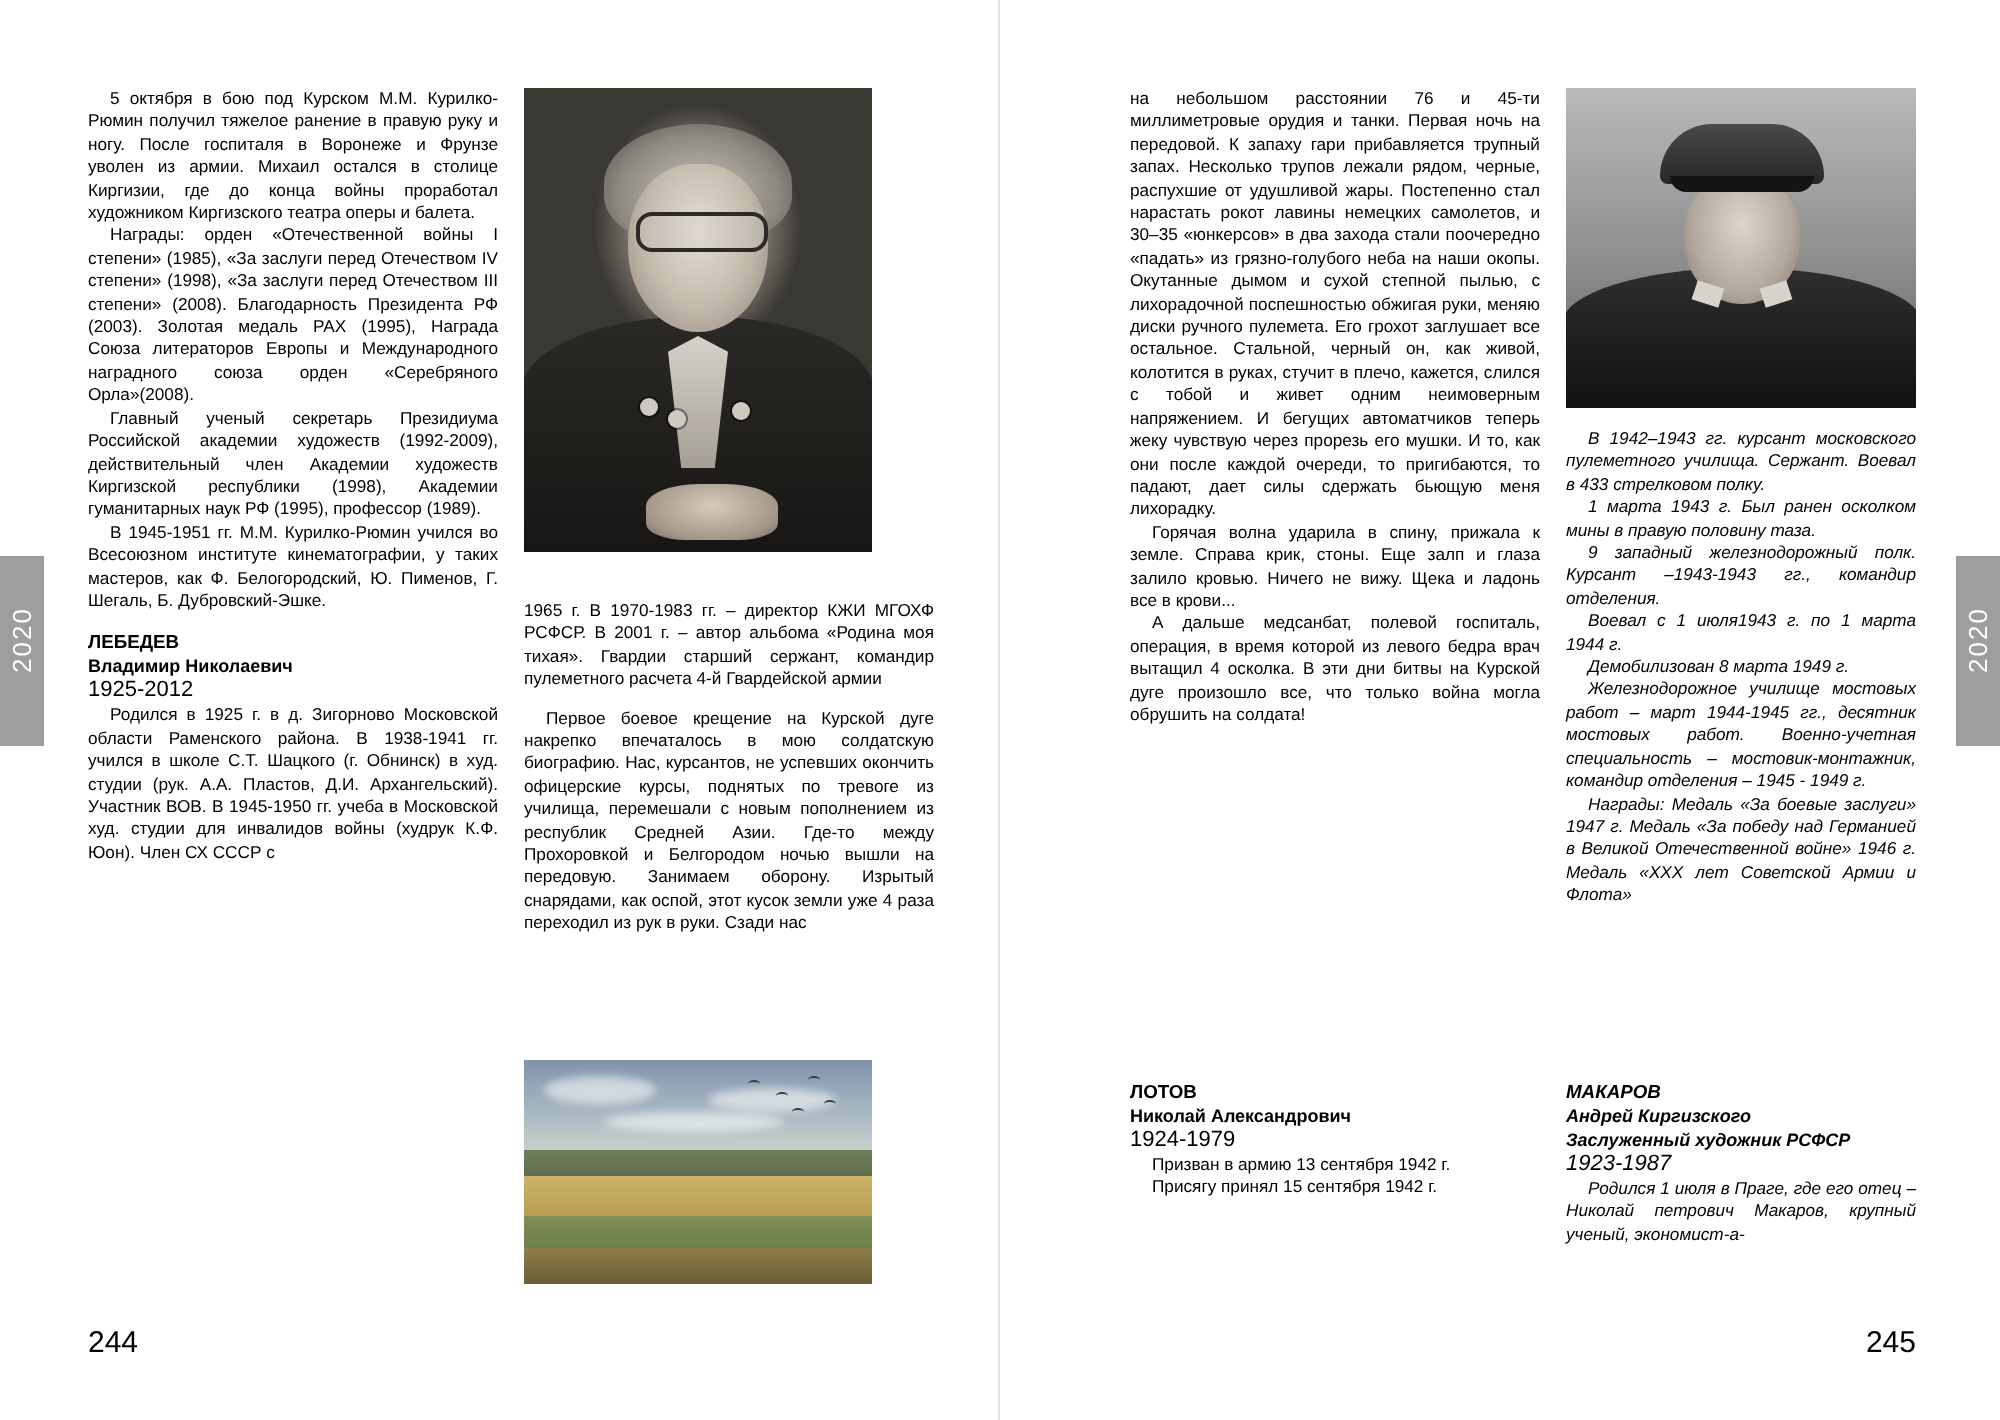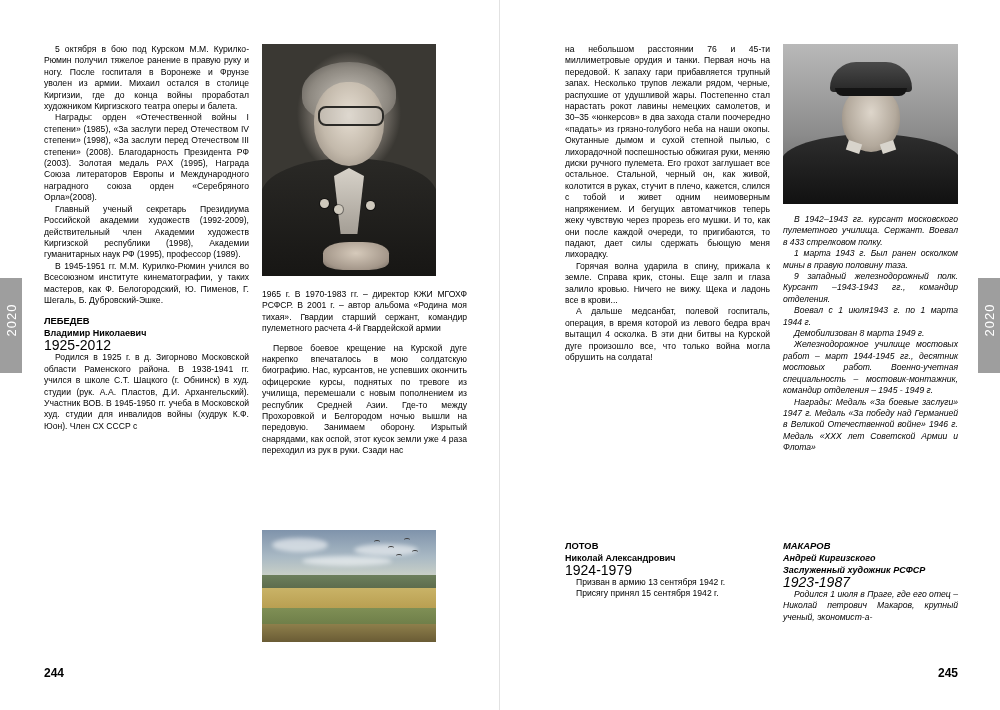--- a/index.html
+++ b/index.html
@@ -249,38 +249,37 @@
     font-size: 9.4px;
     line-height: 12px;
     margin-top: 9px;
   }
   .name-sub {
     font-weight: bold;
     font-size: 9px;
     line-height: 12px;
   }
   .name-years {
-    font-size: 14px;
+    font-size: 11px;
     line-height: 12px;
     margin-bottom: 1px;
   }
   .caption {
     font-size: 8.6px;
     line-height: 11.4px;
     text-align: justify;
     margin-top: 6px;
   }
   .gap { height: 8px; }
 
   .folio {
     position: absolute;
-    font-size: 12px;
+    font-size: 15px;
     color: #000;
     bottom: 30px;
-    font-weight: bold;
   }
   .folio.left { left: 44px; }
   .folio.right { right: 42px; text-align: right; }
 </style>
 </head>
 <body>
 
 <div class="page">
 
   <div class="spine"></div>
@@ -309,21 +308,21 @@
     <div class="p1-hair"></div>
     <div class="p1-face"></div>
     <div class="p1-glass"></div>
     <div class="p1-medal" style="left:58px;bottom:68px;"></div>
     <div class="p1-medal" style="left:72px;bottom:62px;"></div>
     <div class="p1-medal" style="left:104px;bottom:66px;"></div>
     <div class="p1-hands"></div>
   </div>
 
   <div class="col col-2" style="top:284px;">
-    <p class="noind caption" style="margin-top:5px">1965 г. В 1970-1983 гг. – директор КЖИ МГОХФ РСФСР. В 2001 г. – автор альбома «Родина моя тихая». Гвардии старший сержант, командир пулеметного расчета 4-й Гвардейской армии</p>
+    <p class="noind caption" style="margin-top:16px">1965 г. В 1970-1983 гг. – директор КЖИ МГОХФ РСФСР. В 2001 г. – автор альбома «Родина моя тихая». Гвардии старший сержант, командир пулеметного расчета 4-й Гвардейской армии</p>
     <div class="gap"></div>
     <p>Первое боевое крещение на Курской дуге накрепко впечаталось в мою солдатскую биографию. Нас, курсантов, не успевших окончить офицерские курсы, поднятых по тревоге из училища, перемешали с новым пополнением из республик Средней Азии. Где-то между Прохоровкой и Белгородом ночью вышли на передовую. Занимаем оборону. Изрытый снарядами, как оспой, этот кусок земли уже 4 раза переходил из рук в руки. Сзади нас</p>
   </div>
 
   <div class="landscape">
     <div class="sky"></div>
     <div class="cloud" style="left:10px;top:8px;width:56px;height:14px;"></div>
     <div class="cloud" style="left:92px;top:14px;width:64px;height:12px;"></div>
     <div class="cloud" style="left:40px;top:26px;width:90px;height:10px;"></div>
     <div class="hills"></div>

